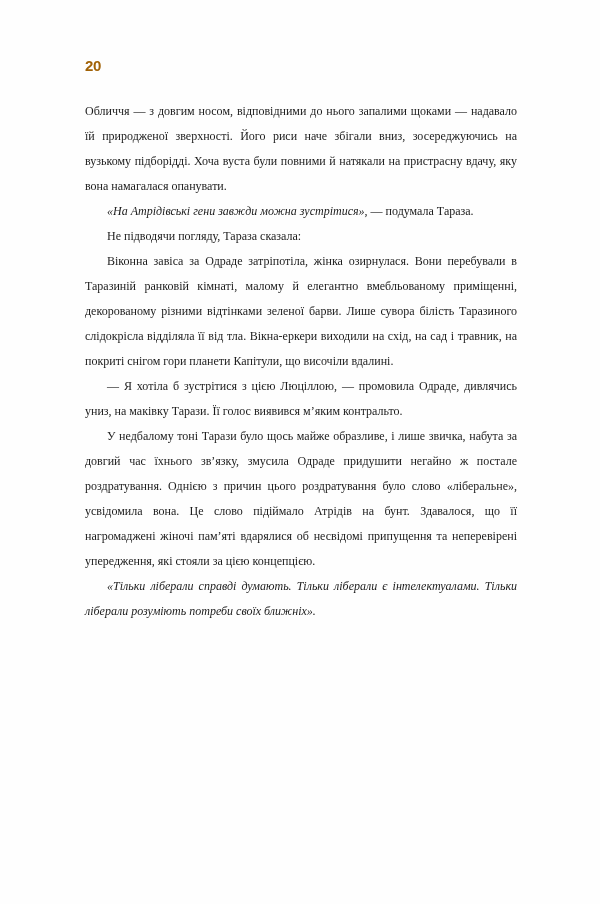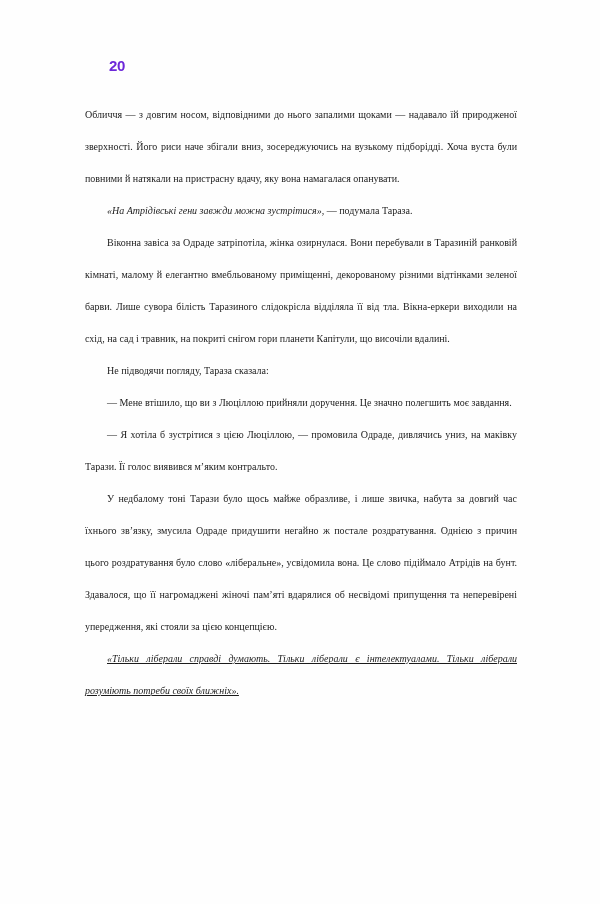--- a/index.html
+++ b/index.html
@@ -24,70 +24,67 @@
     background: #fefefe;
   }
   .folio {
     position: absolute;
     left: 85px;
     top: 58px;
     font-family: "Liberation Sans", "DejaVu Sans", sans-serif;
     font-weight: bold;
     font-size: 15px;
     letter-spacing: -0.3px;
-    color: #6d28d9;
+    color: #a16207;
     line-height: 1;
-    margin-left: 24px;
   }
   .textblock {
     position: absolute;
     left: 85px;
     top: 99px;
     width: 432px;
   }
   p.para {
     margin: 0;
     text-align: justify;
     text-justify: inter-word;
-    font-size: 10px;
-    line-height: 32px;
+    font-size: 12px;
+    line-height: 25px;
     text-indent: 22px;
     hyphens: manual;
     -webkit-hyphens: manual;
     color: #1b1b1b;
   }
   p.para.noindent {
     text-indent: 0;
   }
   p.para.italic {
     font-style: italic;
-    text-decoration: underline;
   }
   .it {
     font-style: italic;
   }
 </style>
 </head>
 <body>
 
 <div class="page">
 
   <div class="folio">20</div>
 
   <div class="textblock">
 
     <p class="para noindent">Обличчя — з довгим носом, відповідними до нього запалими щоками — надавало їй природженої зверхності. Його риси наче збігали вниз, зосереджуючись на вузькому підборідді. Хоча вуста були повними й натякали на пристрасну вдачу, яку вона намагалася опанувати.</p>
 
     <p class="para"><span class="it">«На Атрідівські гени завжди можна зустрітися»</span><span>, — подумала Тараза.</span></p>
 
+    <p class="para">Не підводячи погляду, Тараза сказала:</p>
+
     <p class="para">Віконна завіса за Одраде затріпотіла, жінка озирнулася. Вони перебували в Таразиній ранковій кімнаті, малому й елегантно вмебльованому приміщенні, декорованому різними відтінками зеленої барви. Лише сувора білість Таразиного слідокрісла відділяла її від тла. Вікна-еркери виходили на схід, на сад і травник, на покриті снігом гори планети Капітули, що височіли вдалині.</p>
 
-    <p class="para">Не підводячи погляду, Тараза сказала:</p>
-
-    <p class="para">— Мене втішило, що ви з Люціллою прийняли доручення. Це значно полегшить моє завдання.</p>
 
     <p class="para">— Я хотіла б зустрітися з цією Люціллою, — промовила Одраде, дивлячись униз, на маківку Тарази. Її голос виявився м’яким контральто.</p>
 
 
     <p class="para">У недбалому тоні Тарази було щось майже образливе, і лише звичка, набута за довгий час їхнього зв’язку, змусила Одраде придушити негайно ж постале роздратування. Однією з причин цього роздратування було слово «ліберальне», усвідомила вона. Це слово підіймало Атрідів на бунт. Здавалося, що її нагромаджені жіночі пам’яті вдарялися об несвідомі припущення та неперевірені упередження, які стояли за цією концепцією.</p>
 
     <p class="para italic">«Тільки ліберали справді думають. Тільки ліберали є інтелектуалами. Тільки ліберали розуміють потреби своїх ближніх».</p>
 
   </div>
 </div>

